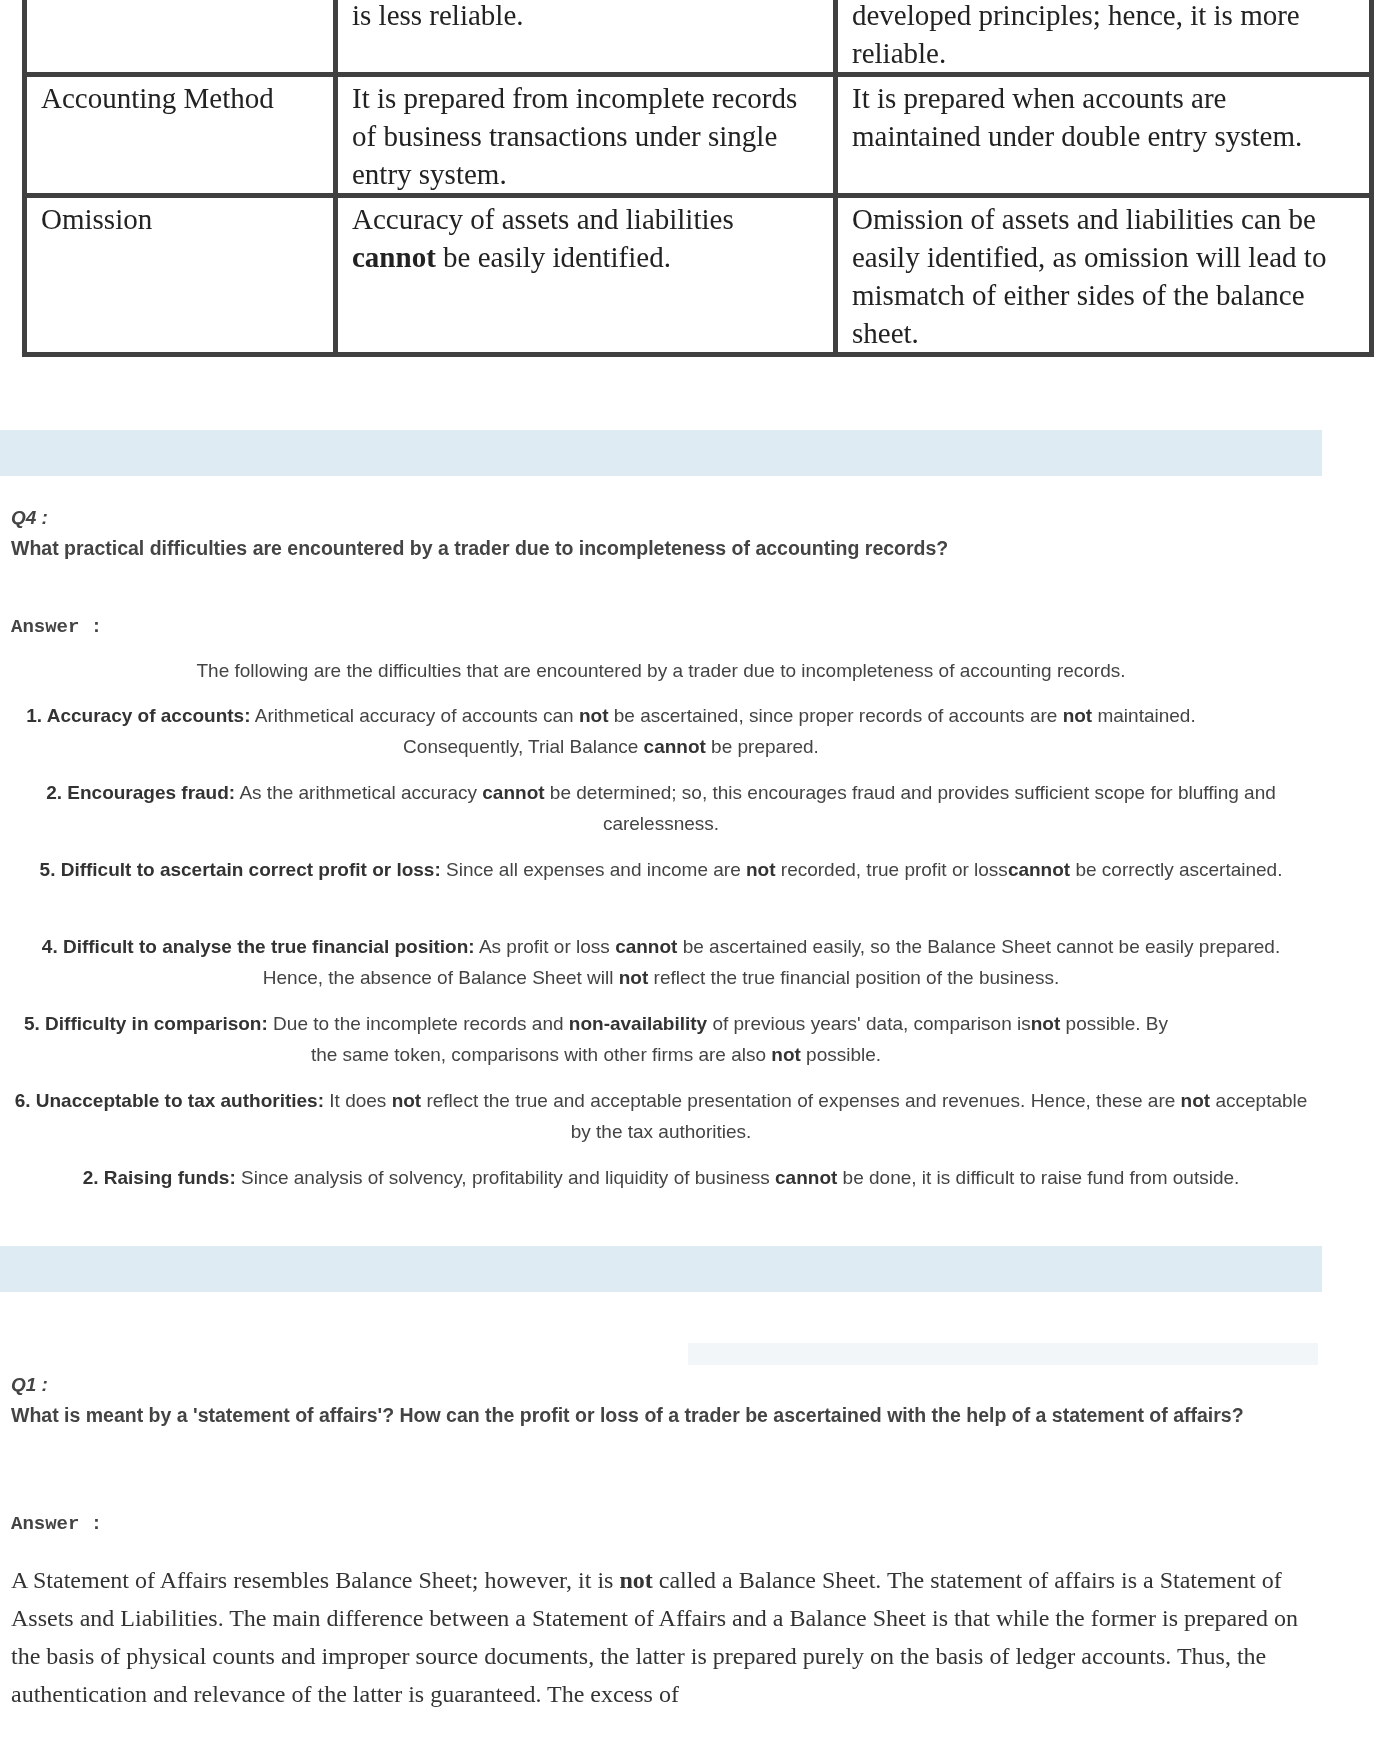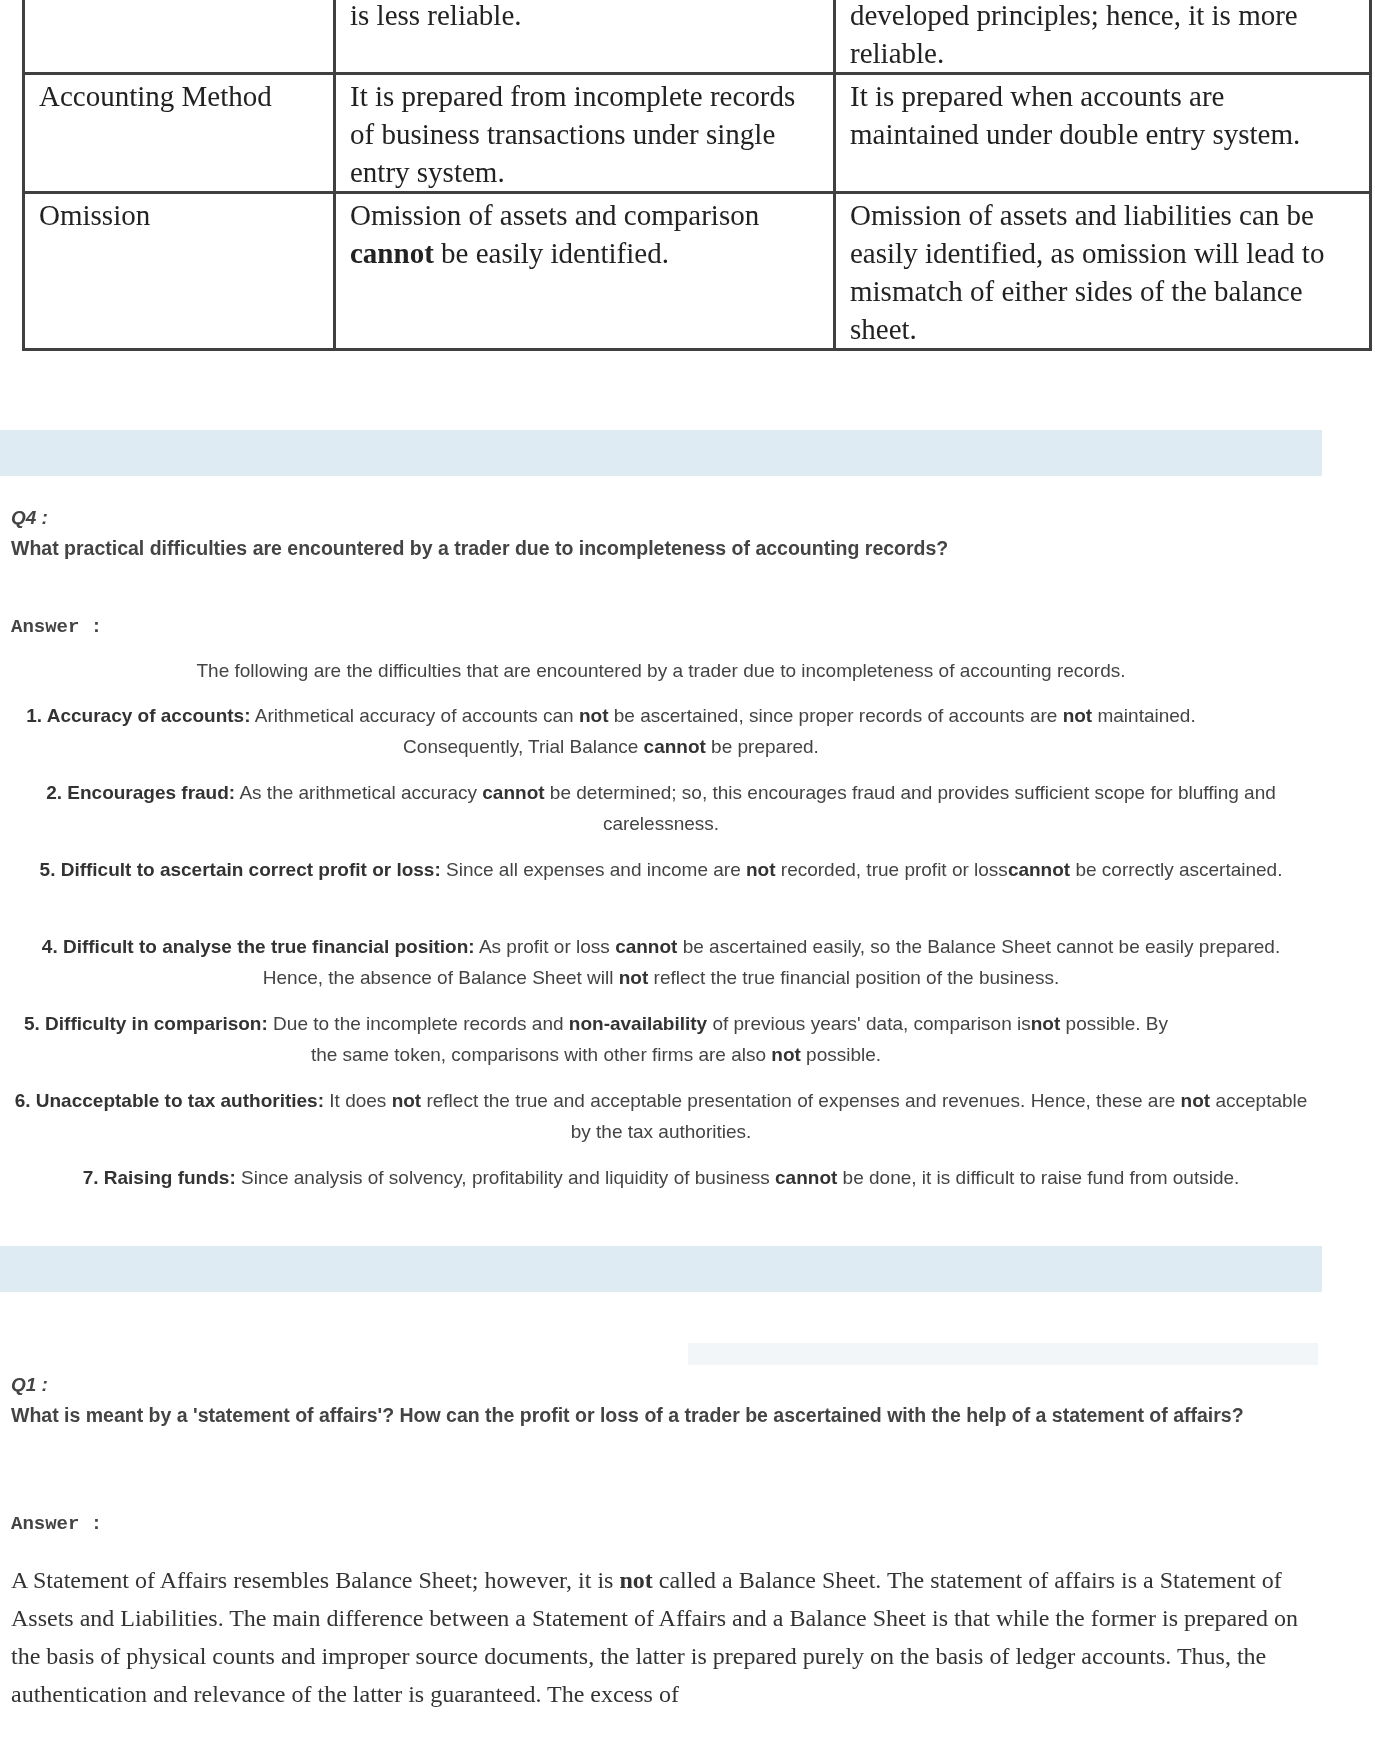--- a/index.html
+++ b/index.html
@@ -1,20 +1,20 @@
 <!DOCTYPE html>
 <html><head>
 <meta charset="utf-8">
 <style>
   html, body { margin:0; padding:0; background:#ffffff; }
   body { width:1375px; height:1746px; position:relative; overflow:hidden; color:#222; }
 
   
   .cmp-table { position:absolute; left:22px; top:-6px; border-collapse:collapse; font-family:"Liberation Serif","DejaVu Serif",serif; font-size:29px; line-height:38px; color:#222; }
-  .cmp-table td { border:3px solid #404040; vertical-align:top; padding:2px 14px 0 14px; }
+  .cmp-table td { border:5px solid #404040; vertical-align:top; padding:2px 14px 0 14px; }
   .cmp-table col.c1 { width:311px; }
   .cmp-table col.c2 { width:500px; }
   .cmp-table col.c3 { width:536px; }
   .cmp-table tr.r0 td { height:76px; border-top:none; }
   .cmp-table tr.r1 td { height:112px; }
   .cmp-table tr.r2 td { height:150px; }
 
   .band { position:absolute; left:0; width:1322px; background:#deebf3; }
   .band-faint { position:absolute; background:#f2f6f9; }
 
@@ -40,21 +40,21 @@
     <td>is less reliable.</td>
     <td>developed principles; hence, it is more reliable.</td>
   </tr>
   <tr class="r1">
     <td>Accounting Method</td>
     <td>It is prepared from incomplete records of business transactions under single entry system.</td>
     <td>It is prepared when accounts are maintained under double entry system.</td>
   </tr>
   <tr class="r2">
     <td>Omission</td>
-    <td><span>Omission of assets and comparison </span><b>cannot</b><span> be easily identified.</span></td>
+    <td><span>Accuracy of assets and liabilities </span><b>cannot</b><span> be easily identified.</span></td>
     <td>Omission of assets and liabilities can be easily identified, as omission will lead to mismatch of either sides of the balance sheet.</td>
   </tr>
 </tbody>
   </table>
 
 <div class="band" style="top:430px;height:46px;"></div>
 
 <div class="q-label" style="top:507px;">Q4 :</div>
 <div class="q-text" style="top:533px;">What practical difficulties are encountered by a trader due to incompleteness of accounting records?</div>
 <div class="ans-label" style="top:616px;">Answer :</div>
@@ -78,21 +78,21 @@
 
 <div class="para" style="top:1008px;width:1170px;">
   <b>5. Difficulty in comparison:</b><span> Due to the incomplete records and </span><b>non-availability</b><span> of previous years' data, comparison is</span><b>not</b><span> possible. By the same token, comparisons with other firms are also </span><b>not</b><span> possible.</span>
 </div>
 
 <div class="para" style="top:1085px;">
   <b>6. Unacceptable to tax authorities:</b><span> It does </span><b>not</b><span> reflect the true and acceptable presentation of expenses and revenues. Hence, these are </span><b>not</b><span> acceptable by the tax authorities.</span>
 </div>
 
 <div class="para" style="top:1162px;">
-  <b>7. Raising funds:</b><span> Since analysis of solvency, profitability and liquidity of business </span><b>cannot</b><span> be done, it is difficult to raise fund from outside.</span>
+  <b>2. Raising funds:</b><span> Since analysis of solvency, profitability and liquidity of business </span><b>cannot</b><span> be done, it is difficult to raise fund from outside.</span>
 </div>
 
 <div class="band" style="top:1246px;height:46px;"></div>
 <div class="band-faint" style="left:688px;top:1343px;width:630px;height:22px;"></div>
 
 <div class="q-label" style="top:1374px;">Q1 :</div>
 <div class="q-text" style="top:1400px;">What is meant by a 'statement of affairs'? How can the profit or loss of a trader be ascertained with the help of a statement of affairs?</div>
 <div class="ans-label" style="top:1513px;">Answer :</div>
 <div class="big-para" style="top:1553px;">
   <span>A Statement of Affairs resembles Balance Sheet; however, it is </span><b>not</b><span> called a Balance Sheet. The statement of affairs is a Statement of Assets and Liabilities. The main difference between a Statement of Affairs and a Balance Sheet is that while the former is prepared on the basis of physical counts and improper source documents, the latter is prepared purely on the basis of ledger accounts. Thus, the authentication and relevance of the latter is guaranteed. The excess of</span>

